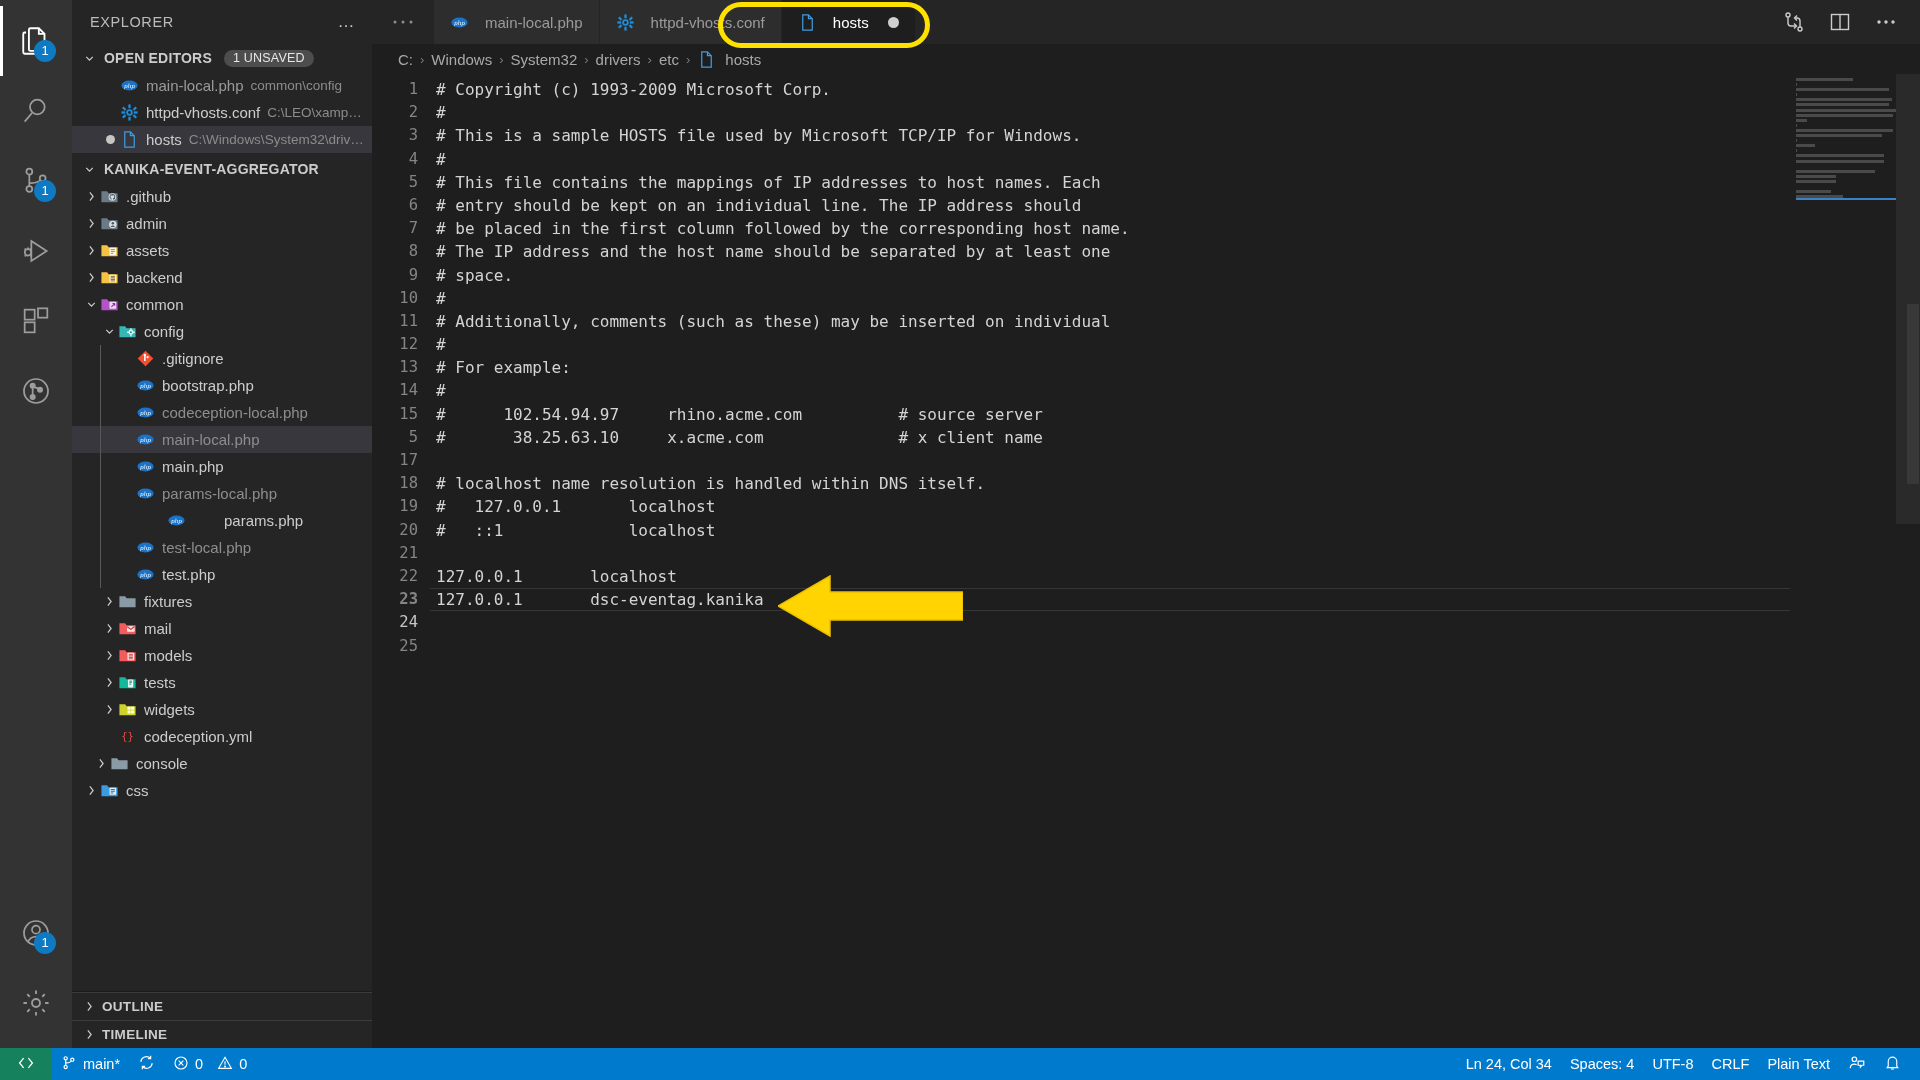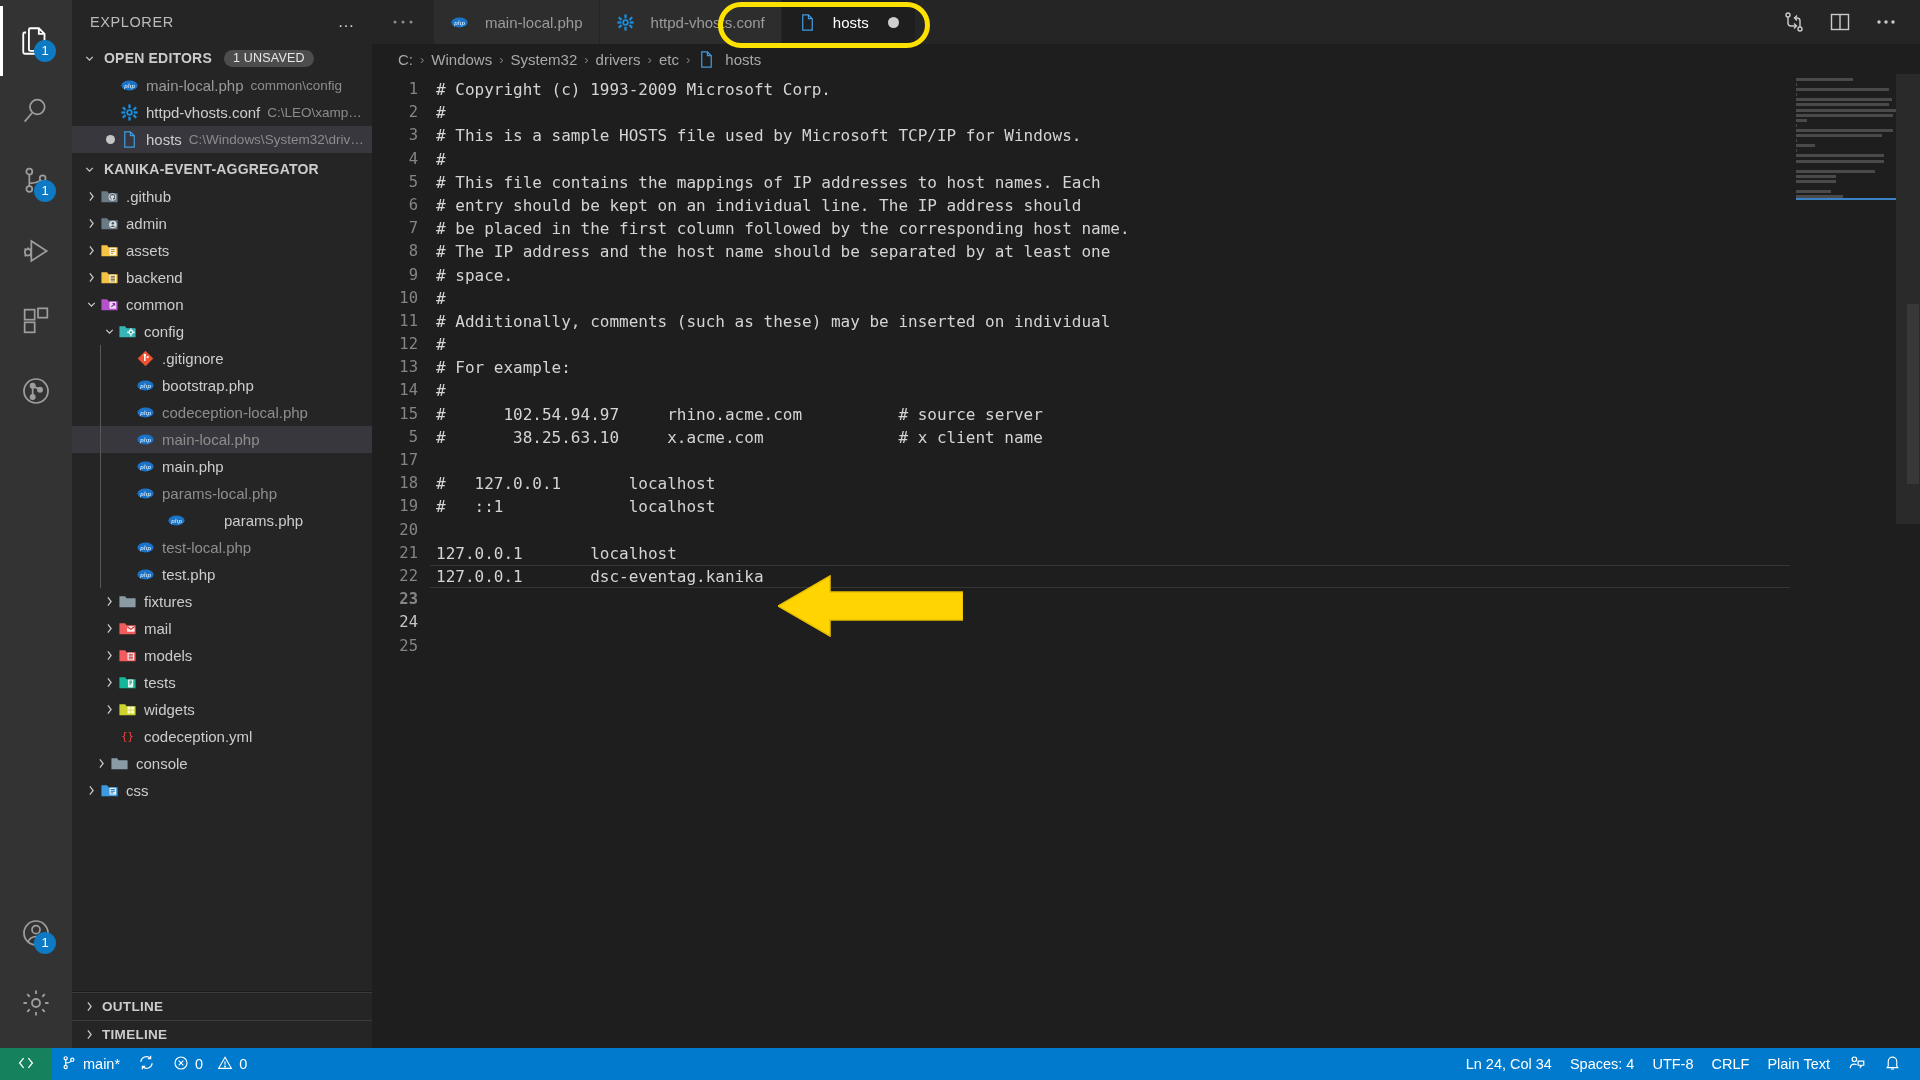--- a/index.html
+++ b/index.html
@@ -767,20 +767,21 @@
             <div class="cline"># The IP address and the host name should be separated by at least one</div>
             <div class="cline"># space.</div>
             <div class="cline">#</div>
             <div class="cline"># Additionally, comments (such as these) may be inserted on individual</div>
             <div class="cline">#</div>
             <div class="cline"># For example:</div>
             <div class="cline">#</div>
             <div class="cline">#      102.54.94.97     rhino.acme.com          # source server</div>
             <div class="cline">#       38.25.63.10     x.acme.com              # x client name</div>
             <div class="cline"></div>
+            <div class="cline"># localhost name resolution is handled within DNS itself.</div>
             <div class="cline">#   127.0.0.1       localhost</div>
             <div class="cline">#   ::1             localhost</div>
             <div class="cline"></div>
             <div class="cline">127.0.0.1       localhost</div>
             <div class="cline cur">127.0.0.1       dsc-eventag.kanika</div>
             <div class="cline"></div>
           </div>
         <div class="minimap">
           <div class="mm-inner" id="minimap-inner">
               <div class="mm-line" style="width: 56.9444%;"></div>

